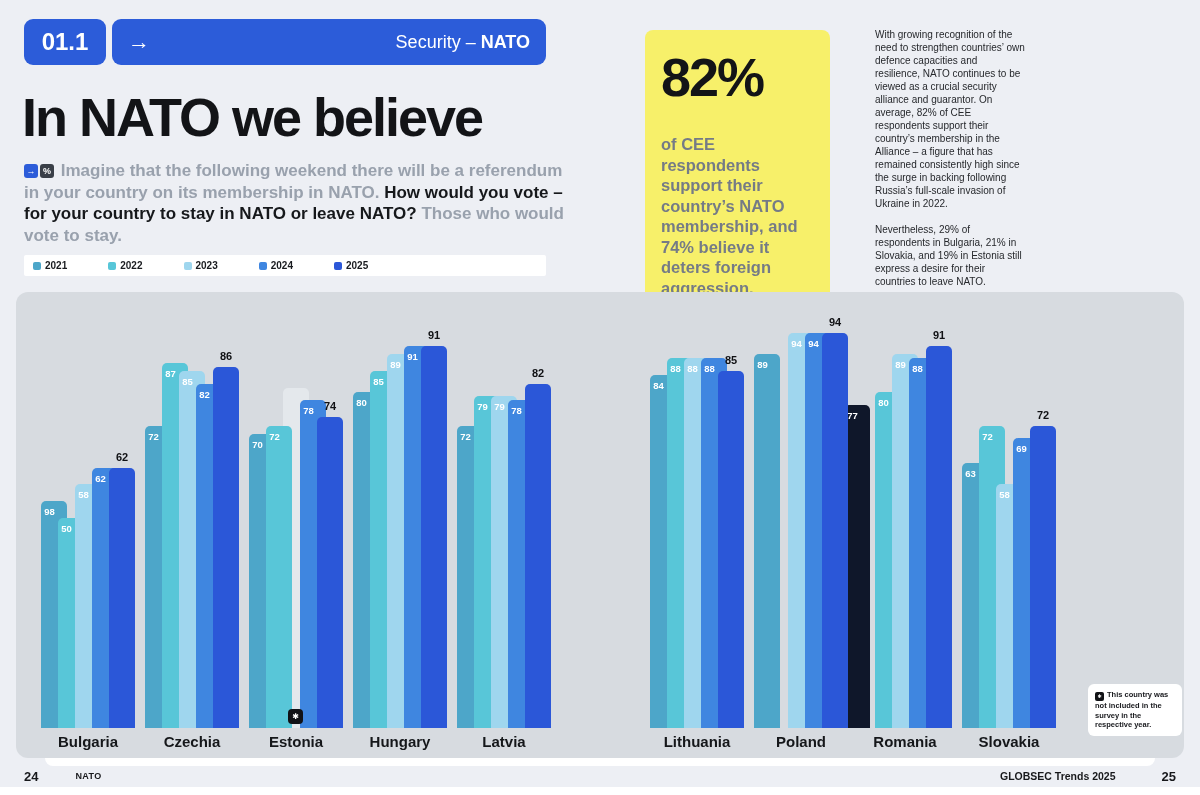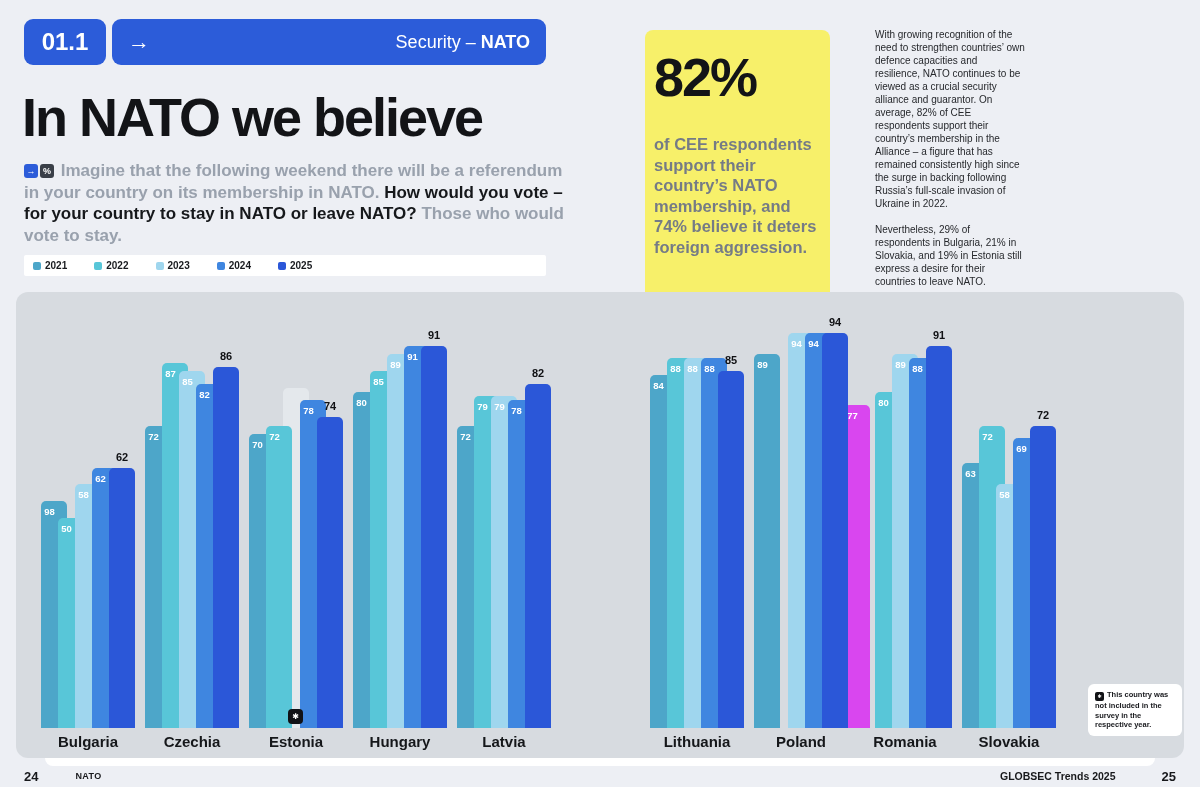--- a/index.html
+++ b/index.html
@@ -16,25 +16,25 @@
 
   h1.title { position:absolute; left:22px; top:86px; font-size:54px; font-weight:800; letter-spacing:-2px; color:#131417; }
 
   .question { position:absolute; left:24px; top:160px; width:545px; font-size:17px; line-height:21.5px; font-weight:bold; }
   .question .gray { color:#99a1ad; }
   .question .black { color:#16181b; }
   .q-icon { display:inline-block; width:14px; height:14px; border-radius:3px; color:#fff; font-size:9px; font-weight:bold; text-align:center; line-height:14px; vertical-align:2px; margin-right:2px; }
   .q-blue { background:#2c5cd9; }
   .q-dark { background:#3a3f48; }
 
-  .legend { position:absolute; left:24px; top:255px; width:522px; height:21px; background:#fff; border-radius:2px; display:flex; align-items:center; padding:0 9px; gap:27px; }
+  .legend { position:absolute; left:24px; top:255px; width:522px; height:21px; background:#fff; border-radius:2px; display:flex; align-items:center; padding:0 9px; gap:41px; }
   .legend-item { display:flex; align-items:center; gap:4px; font-size:10px; font-weight:bold; color:#191b1f; }
   .legend-swatch { width:8px; height:8px; border-radius:2px; display:inline-block; }
 
-  .highlight { position:absolute; left:645px; top:30px; width:185px; height:284px; border-radius:8px; padding:14px 9px; }
+  .highlight { position:absolute; left:645px; top:30px; width:185px; height:284px; border-radius:8px; padding:14px 16px; }
   .stat { font-size:54px; font-weight:800; letter-spacing:-2px; color:#131417; margin-top:2px; }
   .stat-text { margin-top:26px; font-size:16.5px; line-height:20.5px; font-weight:bold; color:#757b86; }
 
   .commentary { position:absolute; left:875px; top:28px; width:150px; font-size:10px; line-height:13px; font-weight:500; color:#26282c; }
   .commentary p + p { margin-top:13px; }
 
   .sheet { position:absolute; left:45px; top:742px; width:1110px; height:24px; background:#fff; border-radius:8px; z-index:0; }
   .chart-panel { position:absolute; left:16px; top:292px; width:1168px; height:466px; background:#d7dbe0; border-radius:12px; z-index:1; }
 
   .bar { position:absolute; bottom:30px; width:26px; border-radius:5px 5px 0 0; }
@@ -212,21 +212,21 @@
       <div class="bar" style="left: 772px; height: 394.8px; background: rgb(159, 214, 238); z-index: 3;">
         <div class="bar-val">94</div>
       </div>
       <div class="bar" style="left: 789px; height: 394.8px; background: rgb(63, 134, 224); z-index: 4;">
         <div class="bar-val">94</div>
       </div>
       <div class="bar" style="left: 806px; height: 394.8px; background: rgb(43, 87, 216); z-index: 5;">
         <div class="bar-val-top">94</div>
       </div>
       <div class="country" style="left: 738px;">Poland</div>
-      <div class="bar" style="left: 828px; height: 323.4px; background: #d946ef; z-index: 1;">
+      <div class="bar" style="left: 828px; height: 323.4px; background: #0f172a; z-index: 1;">
         <div class="bar-val">77</div>
       </div>
       <div class="bar" style="left: 859px; height: 336px; background: rgb(88, 198, 216); z-index: 2;">
         <div class="bar-val">80</div>
       </div>
       <div class="bar" style="left: 876px; height: 373.8px; background: rgb(159, 214, 238); z-index: 3;">
         <div class="bar-val">89</div>
       </div>
       <div class="bar" style="left: 893px; height: 369.6px; background: rgb(63, 134, 224); z-index: 4;">
         <div class="bar-val">88</div>

